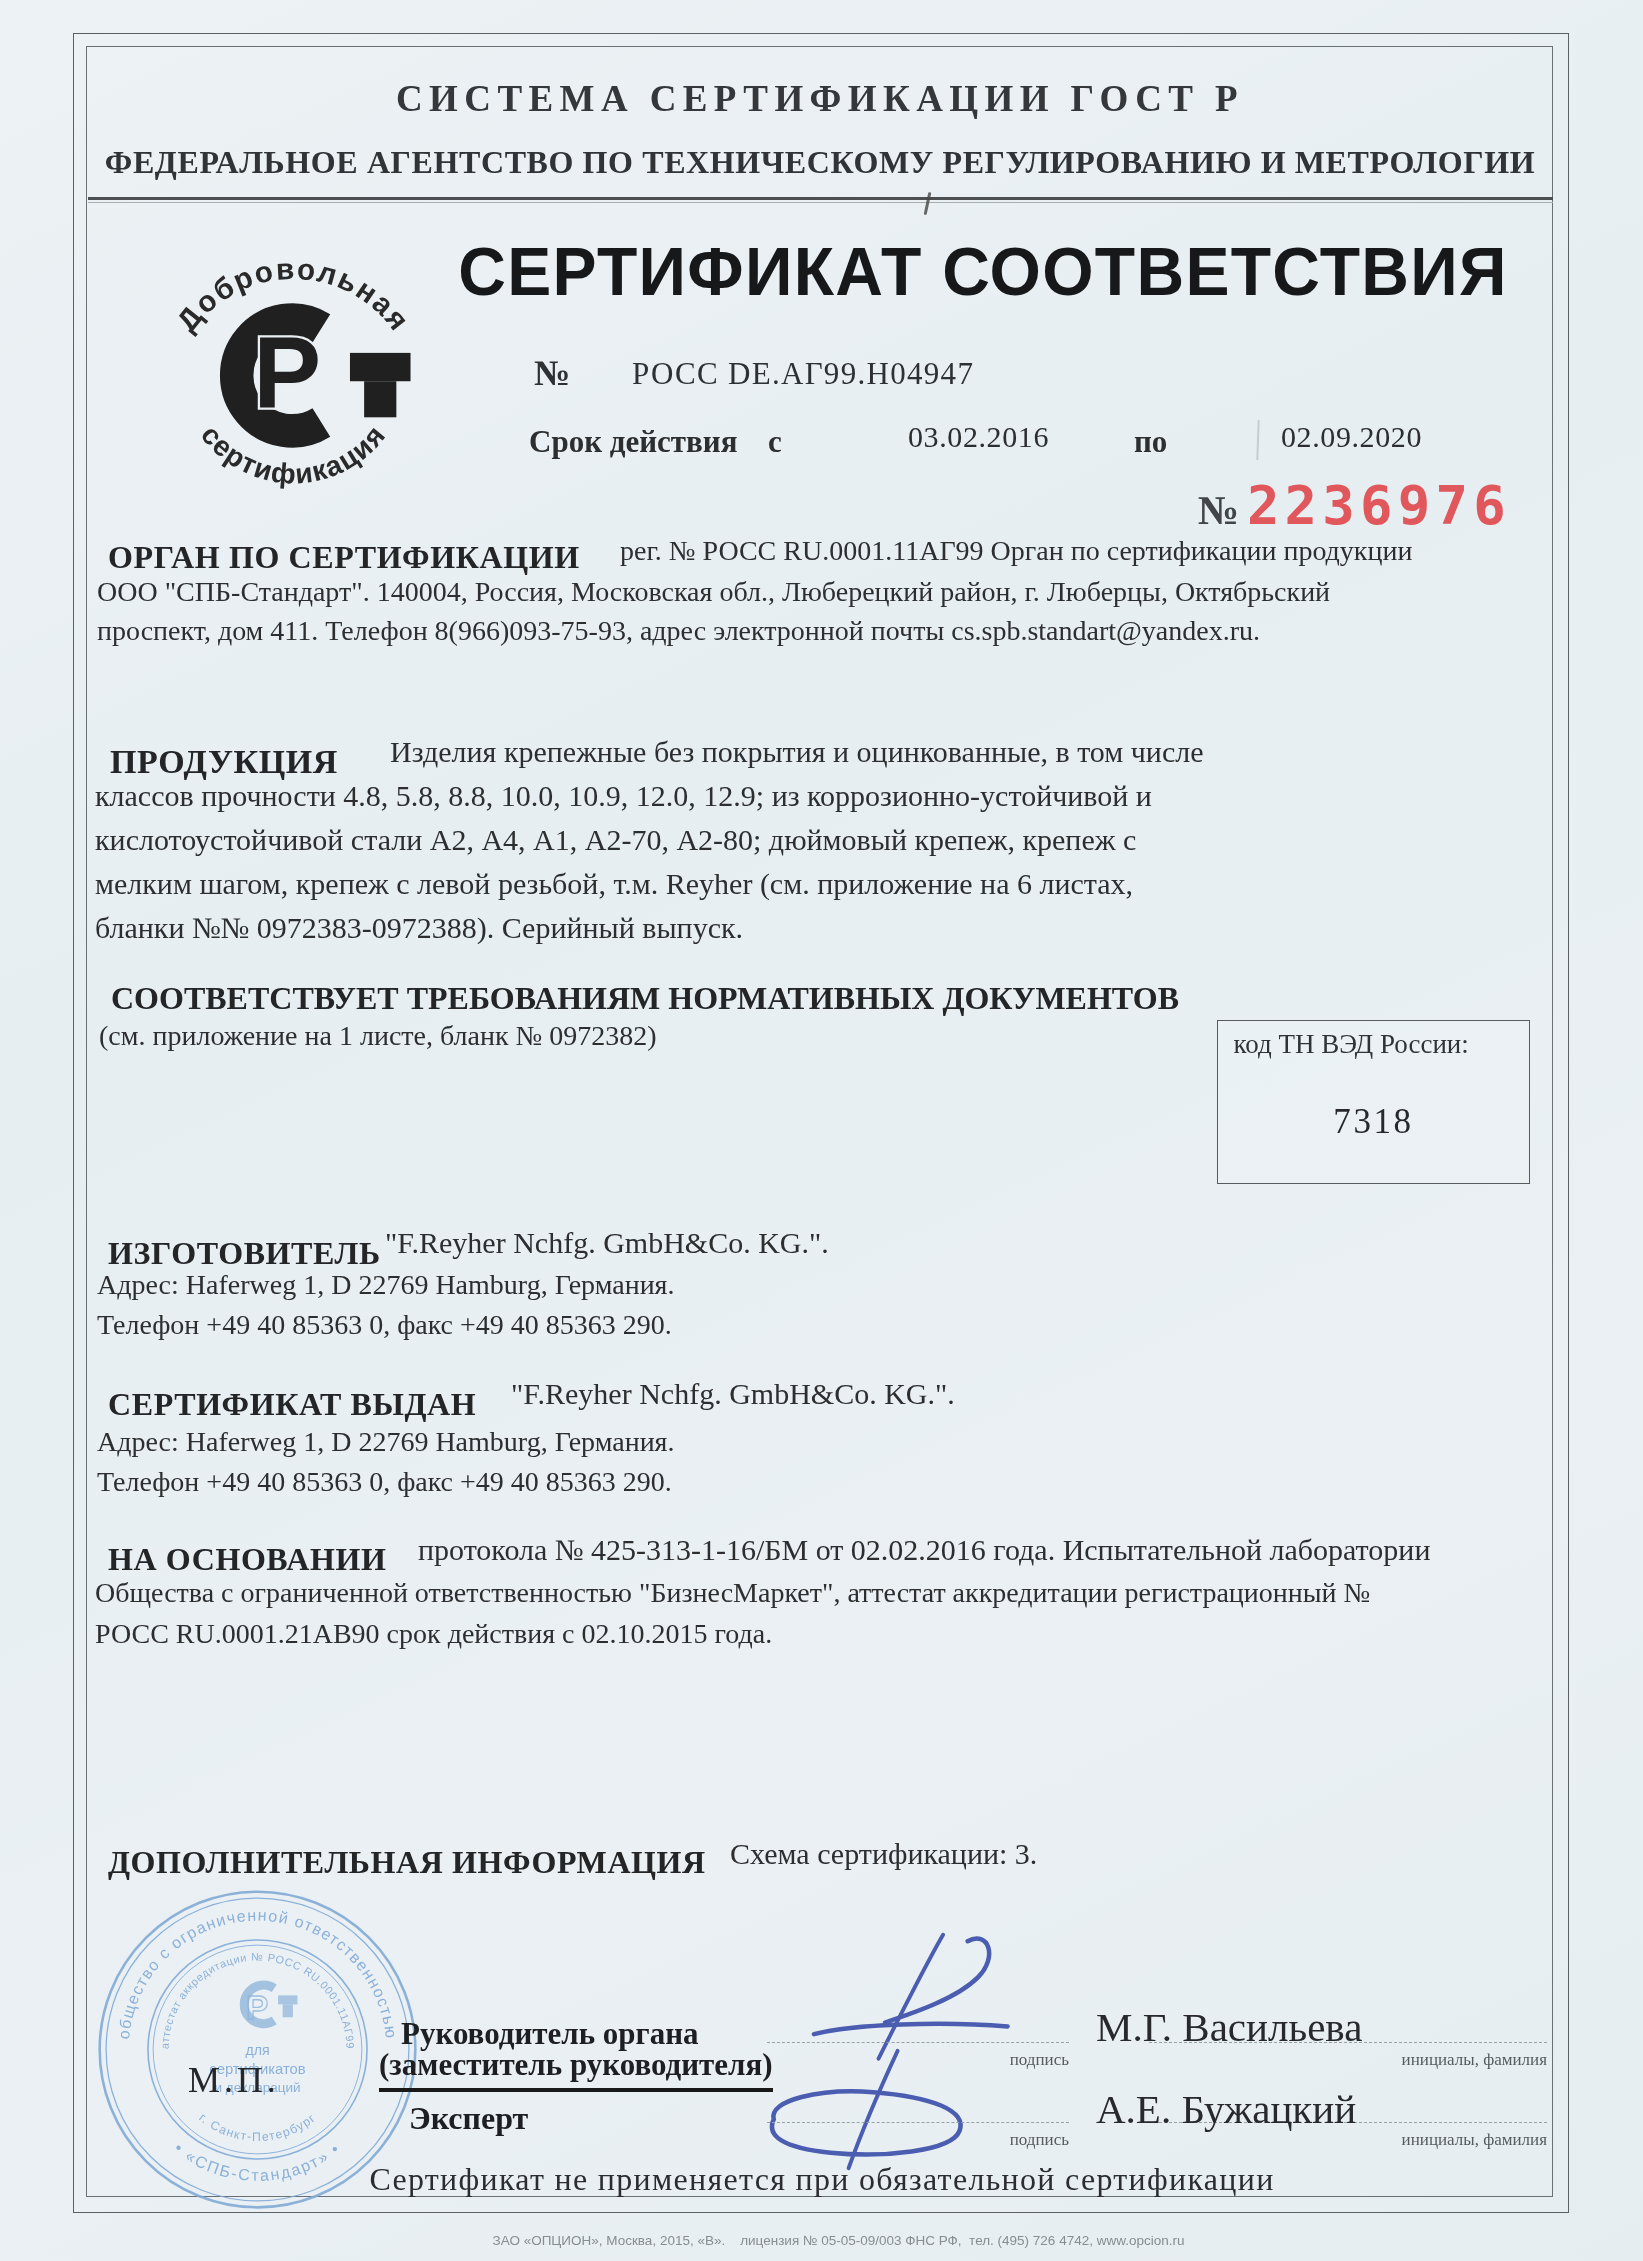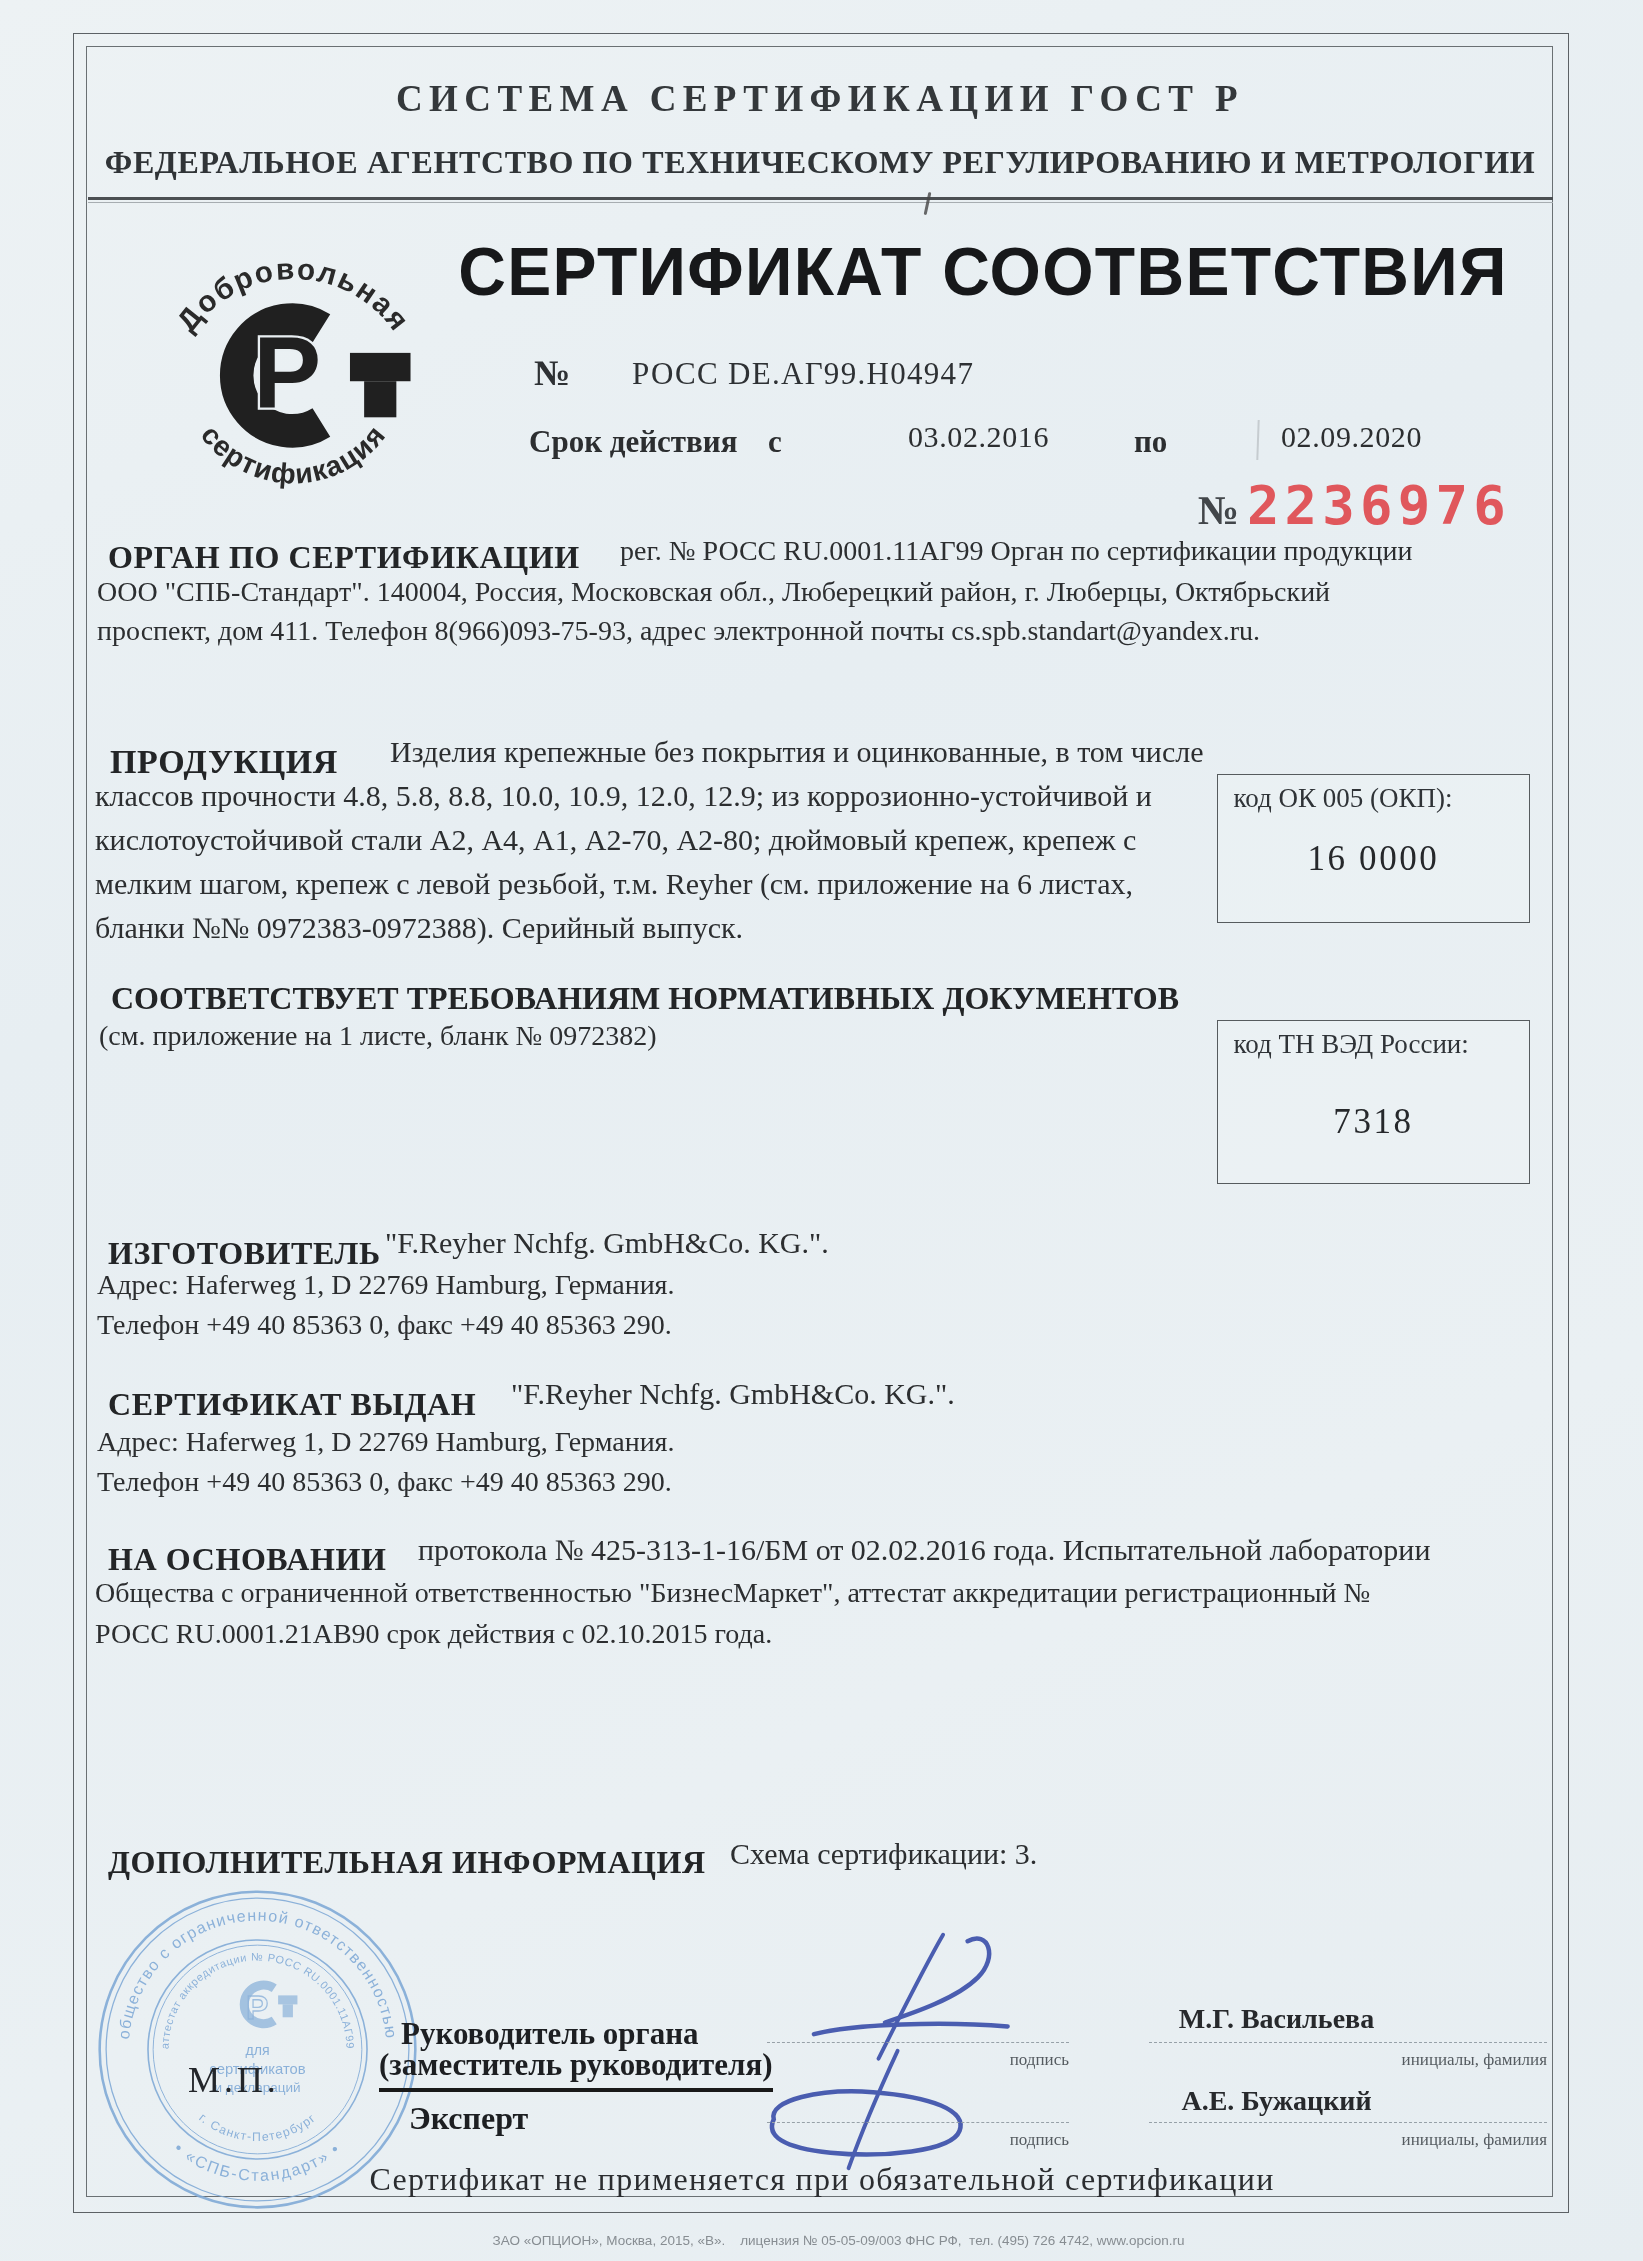--- a/index.html
+++ b/index.html
@@ -78,21 +78,21 @@
   .dash-line{height:0;border-bottom:1.9px dashed #97a1a8;}
   .line-sign-1{left:767px;top:2042px;width:302px;}
   .line-name-1{left:1149px;top:2042px;width:398px;}
   .line-sign-2{left:767px;top:2122px;width:302px;}
   .line-name-2{left:1149px;top:2122px;width:398px;}
   .cap{font-size:17px;color:#555b60;text-align:right;}
   .cap-sign-1{left:767px;top:2050px;width:302px;}
   .cap-name-1{left:1149px;top:2050px;width:398px;}
   .cap-sign-2{left:767px;top:2130px;width:302px;}
   .cap-name-2{left:1149px;top:2130px;width:398px;}
-  .name{font-size:28px;color:#27292c;text-align:center;font-weight:bold;}
+  .name{font-size:41px;color:#27292c;}
   .name-head{left:1096px;top:2003px;width:361px;}
   .name-expert{left:1096px;top:2085px;width:361px;}
   
   .foot-note{left:129px;top:2161px;width:1386px;text-align:center;font-size:32px;letter-spacing:1.3px;color:#2b2d30;}
   .imprint{left:226px;top:2233px;width:1225px;text-align:center;font-family:"Liberation Sans",sans-serif;font-size:13.5px;color:#878d92;white-space:pre;}
   
   .logo-rst{left:145px;top:235px;}
   .stamp{left:90px;top:1882px;opacity:.88;}
   .sig1{left:774px;top:1927px;}
   .sig2{left:735px;top:2047px;}
@@ -147,24 +147,20 @@
   <div class="abs txt organ-2">ООО "СПБ-Стандарт". 140004, Россия, Московская обл., Люберецкий район, г. Люберцы, Октябрьский</div>
   <div class="abs txt organ-3">проспект, дом 411. Телефон 8(966)093-75-93, адрес электронной почты cs.spb.standart@yandex.ru.</div>
 
   <div class="abs lbl product-label">ПРОДУКЦИЯ</div>
   <div class="abs txt46 product-1">Изделия крепежные без покрытия и оцинкованные, в том числе</div>
   <div class="abs txt46 product-2">классов прочности 4.8, 5.8, 8.8, 10.0, 10.9, 12.0, 12.9; из коррозионно-устойчивой и</div>
   <div class="abs txt46 product-3">кислотоустойчивой стали А2, А4, А1, А2-70, А2-80; дюймовый крепеж, крепеж с</div>
   <div class="abs txt46 product-4">мелким шагом, крепеж с левой резьбой, т.м. Reyher (см. приложение на 6 листах,</div>
   <div class="abs txt46 product-5">бланки №№ 0972383-0972388). Серийный выпуск.</div>
 
-  <div class="abs box box-okp">
-    <div class="box-label">код ОК 005 (ОКП):</div>
-    <div class="box-value">16 0000</div>
-  </div>
 
   <div class="abs lbl conf-label">СООТВЕТСТВУЕТ ТРЕБОВАНИЯМ НОРМАТИВНЫХ ДОКУМЕНТОВ</div>
   <div class="abs txt conf-2">(см. приложение на 1 листе, бланк № 0972382)</div>
 
   <div class="abs box box-tnved">
     <div class="box-label">код ТН ВЭД России:</div>
     <div class="box-value">7318</div>
   </div>
 
   <div class="abs lbl man-label">ИЗГОТОВИТЕЛЬ</div>

